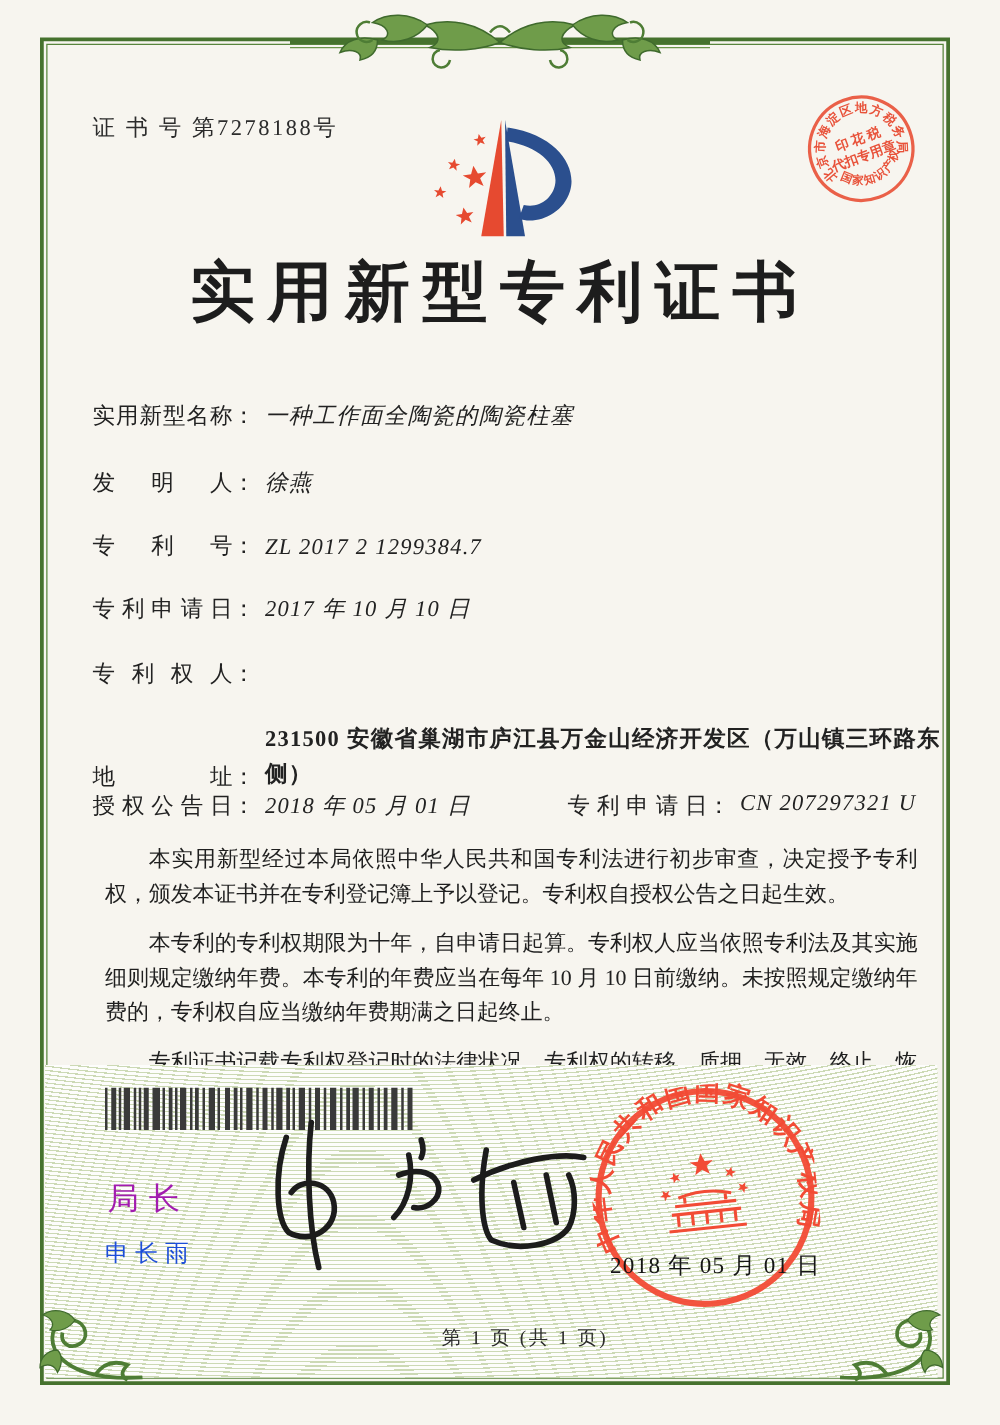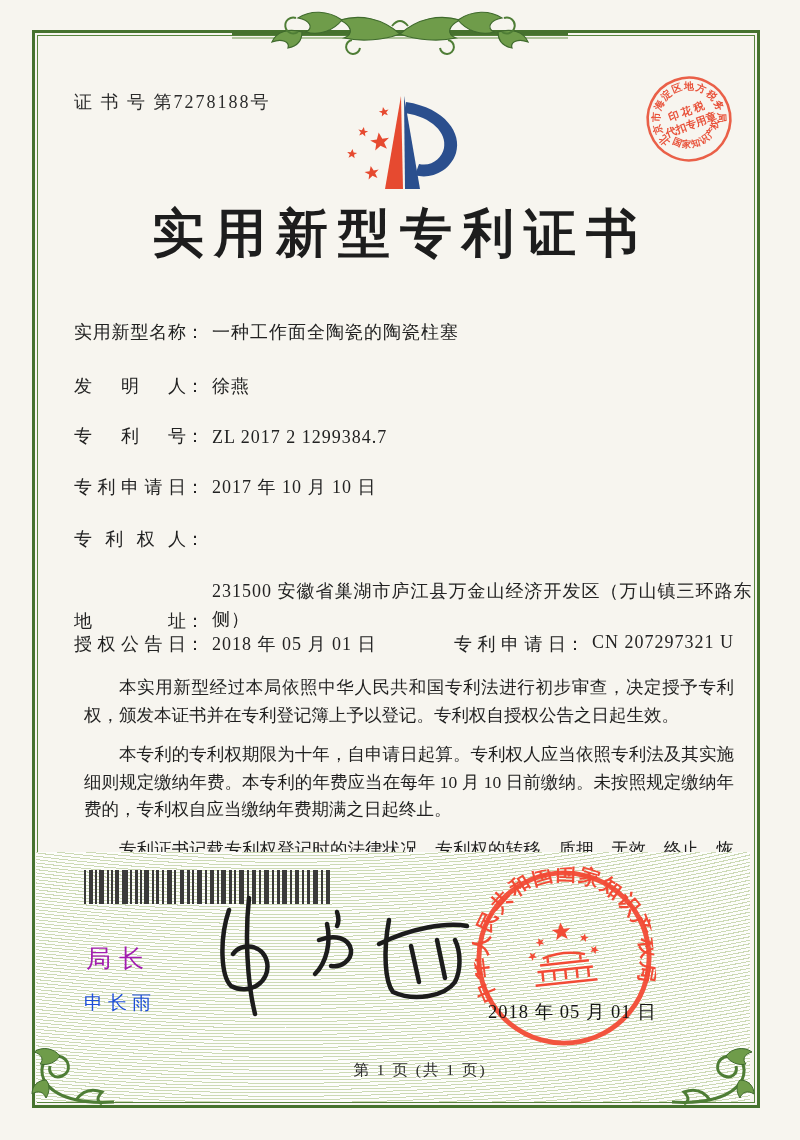--- a/index.html
+++ b/index.html
@@ -37,22 +37,22 @@
   }
   
   .fields{position:absolute;left:74px;top:0;width:660px;font-size:18px;}
   .frow{position:absolute;left:0;display:flex;align-items:flex-end;white-space:nowrap;}
   .flabel{
     display:inline-block;width:112px;
     text-align:justify;text-align-last:justify;
     flex:0 0 112px;
   }
   .fcolon{flex:0 0 auto;}
-  .fvalue{margin-left:8px;letter-spacing:1px;}
-  .fvalue-wrap{margin-left:8px;letter-spacing:1px;white-space:normal;width:545px;line-height:28px;}
+  .fvalue{margin-left:8px;letter-spacing:1px;font-style:italic;}
+  .fvalue-wrap{margin-left:8px;letter-spacing:1px;white-space:normal;width:545px;line-height:28px;font-weight:bold;}
   .grant-right{position:absolute;left:380px;top:0;display:flex;white-space:nowrap;}
   
   .body-text{
     position:absolute;left:72px;top:662px;width:674px;
     font-size:17.5px;line-height:27.5px;text-align:justify;
     color:#1f1f1f;
   }
   .body-text p{margin:12px;text-indent:2em;}
   
   .panel{

